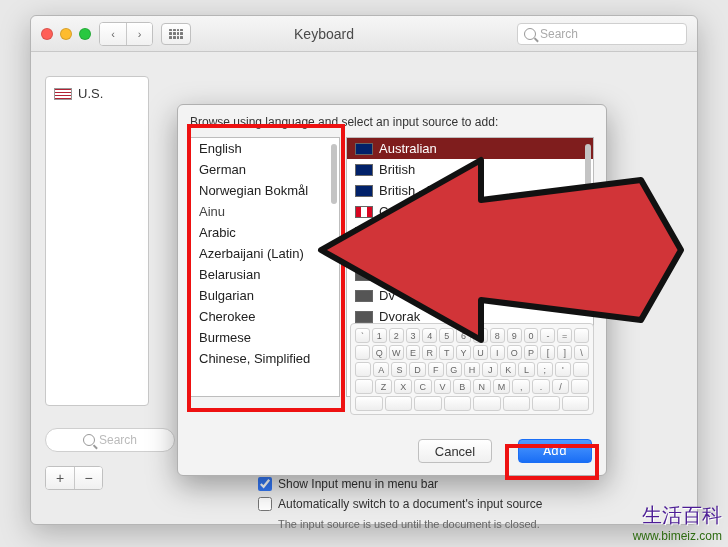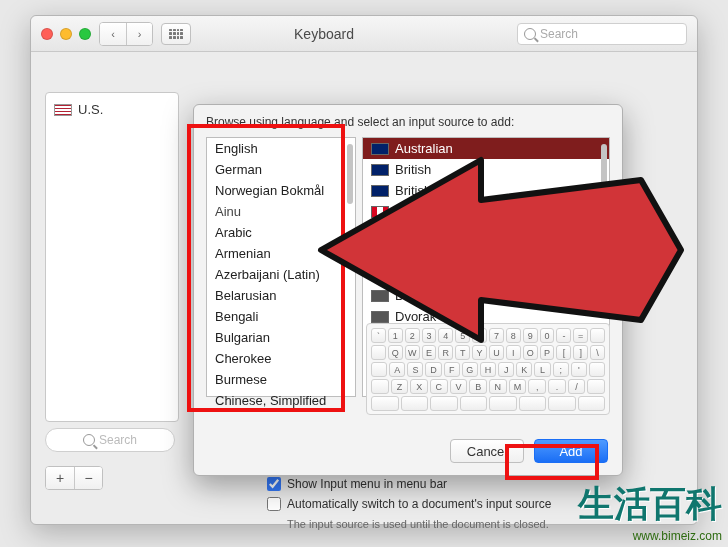--- a/index.html
+++ b/index.html
@@ -16,70 +16,70 @@
 .grid-btn { width:30px; height:22px; border:1px solid #c0c0c0; border-radius:4px; background:linear-gradient(#fff,#f0f0f0); display:grid; place-items:center; }
 .grid-dots { width:14px; height:10px; display:grid; grid-template-columns:repeat(4,1fr); grid-template-rows:repeat(3,1fr); gap:1px;}
 .grid-dots i { background:#7a7a7a; border-radius:.5px;}
 .title { flex:1; text-align:center; font-size:14px; color:#4a4a4a; margin-left:-60px; }
 .searchbar { width:170px; height:22px; border:1px solid #cfcfcf; border-radius:4px; background:#fff; display:flex; align-items:center; padding:0 6px; gap:4px; color:#aaa; font-size:12px;}
 .mag { width:12px; height:12px; border:1.5px solid #999; border-radius:50%; position:relative; }
 .mag::after { content:""; position:absolute; width:5px; height:1.5px; background:#999; bottom:-2px; right:-4px; transform:rotate(45deg);}
 
 .body { position:relative; padding:14px; height:calc(100% - 36px); }
 
-.left-sources { position:absolute; left:14px; top:40px; width:134px; height:330px; border:1px solid #c8c8c8; background:#fff; border-radius:4px; padding:6px 0; }
+.left-sources { position:absolute; left:14px; top:24px; width:104px; height:330px; border:1px solid #c8c8c8; background:#fff; border-radius:4px; padding:6px 0; }
 .src-item { display:flex; align-items:center; gap:6px; padding:3px 8px; font-size:13px; color:#333; }
 .flag { width:18px; height:12px; background:#ccc; border:.5px solid #999; display:inline-block; flex-shrink:0;}
 .us{background:linear-gradient(#b22234 50%,#fff 50%) 0 0/100% 3px,#3c3b6e;background-blend-mode:normal;}
 .de{background:linear-gradient(#000 33%,#dd0000 33% 66%,#ffce00 66%);}
 .no{background:#ef2b2d;}
 
 .left-search { position:absolute; left:14px; top:376px; width:130px; height:24px; border:1px solid #cfcfcf; border-radius:12px; background:#fff; display:flex; align-items:center; justify-content:center; gap:4px; color:#bbb; font-size:12px;}
 
 .plusminus { position:absolute; left:14px; top:414px; display:flex; border:1px solid #c0c0c0; border-radius:4px; overflow:hidden; background:#fff;}
 .plusminus button { width:28px; height:22px; background:linear-gradient(#fff,#f0f0f0); border:none; font-size:14px; color:#555;}
 .plusminus button+button{border-left:1px solid #c8c8c8;}
 
-.checks { position:absolute; left:236px; top:422px; font-size:12px; color:#323232; line-height:20px;}
+.checks { position:absolute; left:227px; top:422px; font-size:12px; color:#323232; line-height:20px;}
 .checks label { display:flex; align-items:center; gap:6px;}
 .checks input { accent-color:#3478f6; width:14px; height:14px;}
 .hint { font-size:11px; color:#666; margin-left:20px;}
 
 
-.modal { position:absolute; left:146px; top:52px; width:430px; height:372px; background:#f3f3f3; border:1px solid #b0b0b0; border-radius:6px; box-shadow:0 10px 30px rgba(0,0,0,.35); padding:10px 12px 12px;margin-left:16px; }
+.modal { position:absolute; left:146px; top:52px; width:430px; height:372px; background:#f3f3f3; border:1px solid #b0b0b0; border-radius:6px; box-shadow:0 10px 30px rgba(0,0,0,.35); padding:10px 12px 12px; }
 .modal-title { font-size:12px; color:#333; margin-bottom:8px;}
 .cols { display:flex; gap:6px; height:260px;}
 .lang-col { width:150px; border:1px solid #bdbdbd; background:#fff; position:relative;}
 .source-col { flex:1; border:1px solid #bdbdbd; background:#fff; position:relative;}
 .scroller { position:absolute; right:2px; top:6px; width:6px; height:60px; background:#c4c4c4; border-radius:3px;}
 .li { padding:3px 8px; font-size:13px; color:#222; display:flex; align-items:center; gap:6px;}
 .li.blank { color:#444;}
 .src-col .li:first-child, .source-col .selected { background:#7f1d1d; color:#fff;}
 .fl { width:18px; height:12px; background:#999; border:.5px solid #666; display:inline-block;}
 .au{background:#012169;}
 .gb{background:#012169;}
 .ca{background:#fff; box-shadow:inset 5px 0 #d80621,inset -5px 0 #d80621;}
 .co{background:#555;}
 .dv{background:#555;}
 
 .keyboard { position:absolute; left:172px; top:218px; width:244px; height:92px; border:1px solid #cfcfcf; border-radius:4px; background:#f7f7f7; padding:4px; display:flex; flex-direction:column; gap:2px;}
 .krow { display:flex; gap:2px;}
 .key { background:linear-gradient(#fff,#eee); border:1px solid #d0d0d0; border-radius:3px; font-size:9px; color:#666; display:flex; align-items:center; justify-content:center; height:15px; flex:1;}
 
-.btns { position:absolute; right:14px; bottom:12px; display:flex; gap:10px;}
+.btns { position:absolute; right:14px; bottom:12px; display:flex; gap:26px;}
 .btn { width:74px; height:24px; border-radius:4px; font-size:13px; border:1px solid #bfbfbf; background:linear-gradient(#fff,#f0f0f0); color:#333;}
-.btn.primary { background:linear-gradient(#4f9bff,#1a6ef5); color:#fff; border-color:#1a6ef5;}
+.btn.primary { background:linear-gradient(#4f9bff,#1a6ef5); color:#fff; border-color:#1a6ef5;font-family:Liberation Mono, monospace;}
 
 .red-lang { position:absolute; left:156px; top:72px; width:158px; height:288px; border:4px solid #e11; pointer-events:none;}
 .red-add { position:absolute; left:474px; top:392px; width:94px; height:36px; border:4px solid #e11; pointer-events:none;}
 
 .arrow { position:absolute; left:280px; top:78px; pointer-events:none;}
 
 .watermark { position:absolute; right:6px; bottom:4px; text-align:right; font-size:12px; color:#2e6b11;}
-.watermark .cn { font-size:36px; font-weight:bold; color:#0f766e; text-shadow:1px 1px #fff;}
+.watermark .cn { font-size:20px; font-weight:normal; color:#4c1d95; text-shadow:1px 1px #fff;}
 </style>
 </head>
 <body>
 
 <div class="window">
   <div class="titlebar">
     <div class="traffic">
       <div class="dot red"></div>
       <div class="dot yellow"></div>
       <div class="dot green"></div>
@@ -144,24 +144,22 @@
     <div class="modal">
       <div class="modal-title">Browse using language and select an input source to add:</div>
       <div class="cols">
         <div class="lang-col">
           <div class="scroller"></div>
           <div class="li">English</div>
           <div class="li">German</div>
           <div class="li">Norwegian Bokmål</div>
           <div class="li blank">Ainu</div>
           <div class="li">Arabic</div>
-          <div class="li">Armenian</div>
           <div class="li">Azerbaijani (Latin)</div>
           <div class="li">Belarusian</div>
-          <div class="li">Bengali</div>
           <div class="li">Bulgarian</div>
           <div class="li">Cherokee</div>
           <div class="li">Burmese</div>
           <div class="li">Chinese, Simplified</div>
         </div>
         <div class="source-col">
           <div class="scroller" style="height:48px"></div>
           <div class="li selected">
               <span class="fl au"></span>
               <span>Australian</span>

